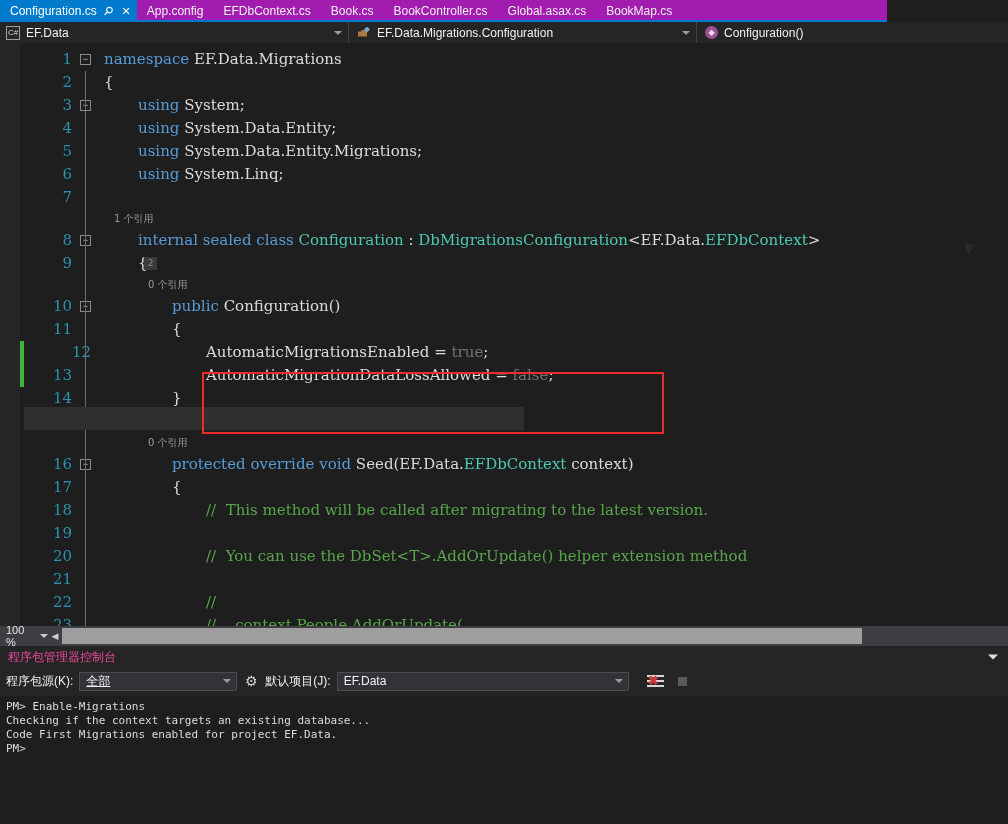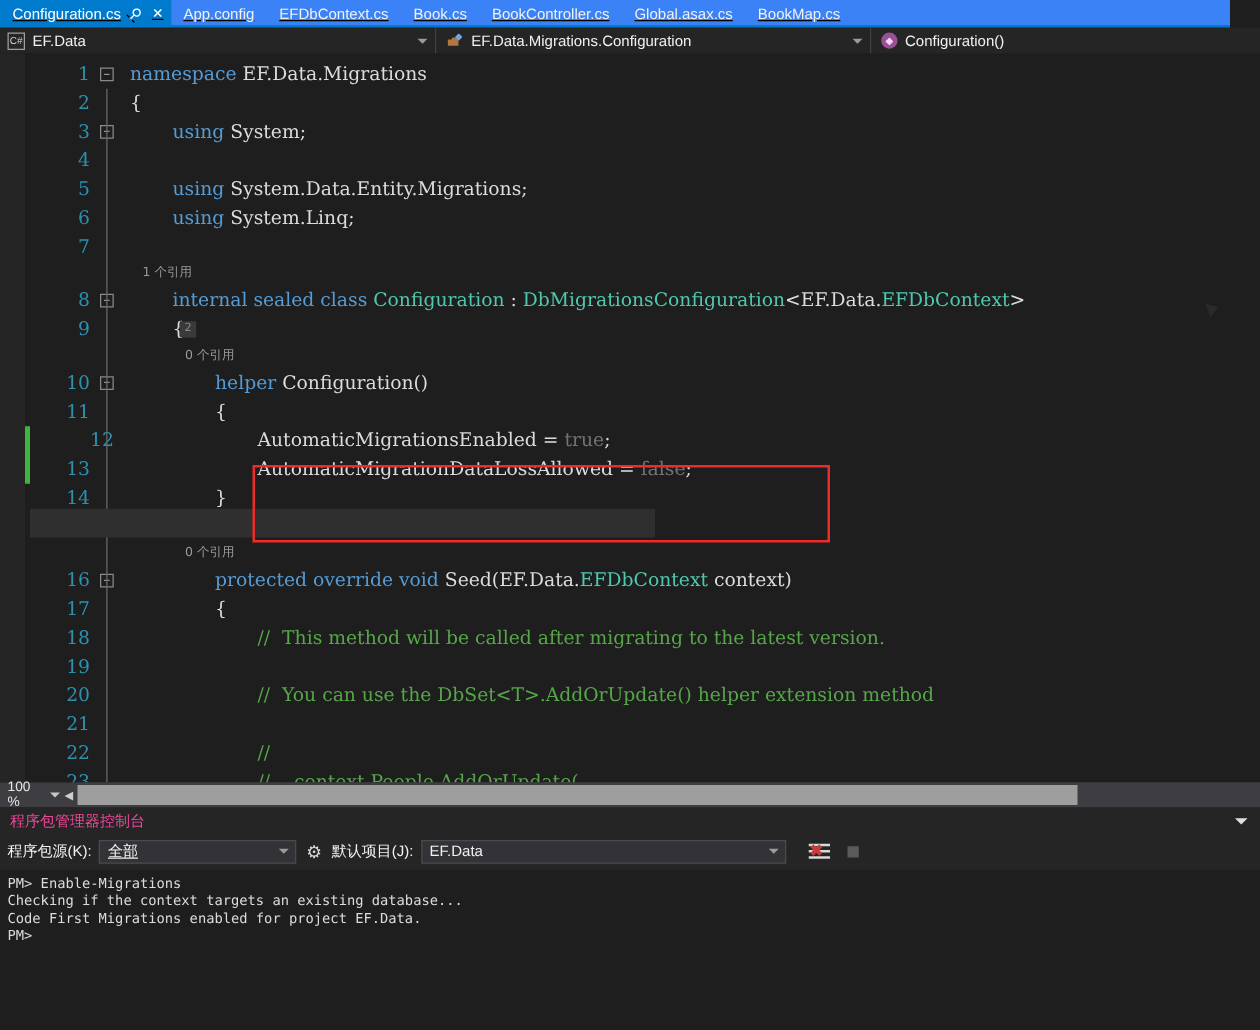--- a/index.html
+++ b/index.html
@@ -6,24 +6,23 @@
   html, body {
     width: 1008px; height: 824px;
     background: #252526;
     font-family: "Liberation Sans", sans-serif;
     overflow: hidden;
   }
   #app { position: relative; width: 1008px; height: 824px; background: #1e1e1e; }
 
   
   .tabstrip {
-    position: absolute; left: 0; top: 0; width: 984px; height: 22px;
-    background: #3b82f6; display: flex; align-items: stretch;
+    position: absolute; left: 0; top: 0; width: 887px; height: 22px;
+    background: #a21caf; display: flex; align-items: stretch;
     border-bottom: 2px solid #007acc;
-    text-decoration: underline;
   }
   .tab {
     display: flex; align-items: center; gap: 5px;
     padding: 0 10px; font-size: 12px; color: #f1f1f1;
     white-space: nowrap; height: 22px;
   }
   .tab.active { background: #007acc; color: #ffffff; padding-right: 4px; }
   .tab .pin, .tab .close {
     font-size: 11px; color: #ffffff; line-height: 1; padding: 0 2px;
   }
@@ -263,34 +262,35 @@
         <div class="lens" style="top: 390px; left: 124px;">0 个引用</div>
         <div class="ln" style="top: 5px;">1</div>
         <div class="fold" style="top: 11px;">−</div>
         <div class="code" style="top: 5px; left: 80px;"><span class="kw">namespace </span><span class="pln">EF.Data.Migrations</span></div>
         <div class="ln" style="top: 28px;">2</div>
         <div class="code" style="top: 28px; left: 80px;"><span class="pln">{</span></div>
         <div class="ln" style="top: 51px;">3</div>
         <div class="fold" style="top: 57px;">−</div>
         <div class="code" style="top: 51px; left: 114px;"><span class="kw">using </span><span class="pln">System;</span></div>
         <div class="ln" style="top: 74px;">4</div>
+        <div class="code" style="top: 74px; left: 114px;"><span class="kw">using </span><span class="pln">System.Data.Entity;</span></div>
         <div class="ln" style="top: 97px;">5</div>
         <div class="code" style="top: 97px; left: 114px;"><span class="kw">using </span><span class="pln">System.Data.Entity.Migrations;</span></div>
         <div class="ln" style="top: 120px;">6</div>
         <div class="code" style="top: 120px; left: 114px;"><span class="kw">using </span><span class="pln">System.Linq;</span></div>
         <div class="ln" style="top: 143px;">7</div>
         <div class="code" style="top: 143px; left: 114px;"></div>
         <div class="ln" style="top: 186px;">8</div>
         <div class="fold" style="top: 192px;">−</div>
         <div class="code" style="top: 186px; left: 114px;"><span class="kw">internal </span><span class="kw">sealed </span><span class="kw">class </span><span class="typ">Configuration</span><span class="pln"> : </span><span class="typ">DbMigrationsConfiguration</span><span class="pln">&lt;</span><span class="pln">EF.Data.</span><span class="typ">EFDbContext</span><span class="pln">&gt;</span></div>
         <div class="ln" style="top: 209px;">9</div>
         <div class="code" style="top: 209px; left: 114px;"><span class="pln">{</span></div>
         <div class="ln" style="top: 252px;">10</div>
         <div class="fold" style="top: 258px;">−</div>
-        <div class="code" style="top: 252px; left: 148px;"><span class="kw">helper </span><span class="pln">Configuration()</span></div>
+        <div class="code" style="top: 252px; left: 148px;"><span class="kw">public </span><span class="pln">Configuration()</span></div>
         <div class="ln" style="top: 275px;">11</div>
         <div class="code" style="top: 275px; left: 148px;"><span class="pln">{</span></div>
         <div class="ln" style="top: 298px; padding-left: 48px;">12</div>
         <div class="code" style="top: 298px; left: 182px;"><span class="pln">AutomaticMigrationsEnabled = </span><span class="blu">true</span><span class="pln">;</span></div>
         <div class="ln" style="top: 321px;">13</div>
         <div class="code" style="top: 321px; left: 182px;"><span class="pln">AutomaticMigrationDataLossAllowed = </span><span class="blu">false</span><span class="pln">;</span></div>
         <div class="ln" style="top: 344px;">14</div>
         <div class="code" style="top: 344px; left: 148px;"><span class="pln">}</span></div>
         <div class="ln" style="top: 367px;">15</div>
         <div class="code" style="top: 367px; left: 148px;"></div>

